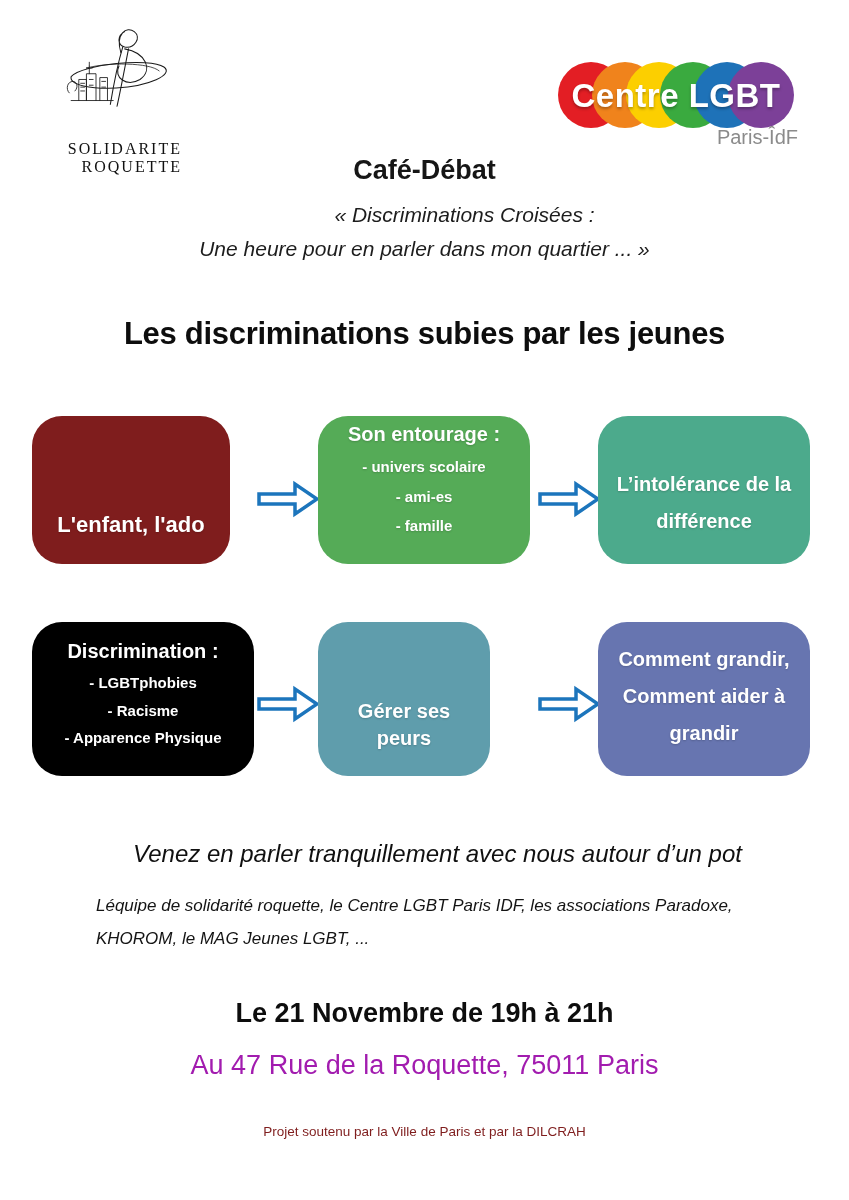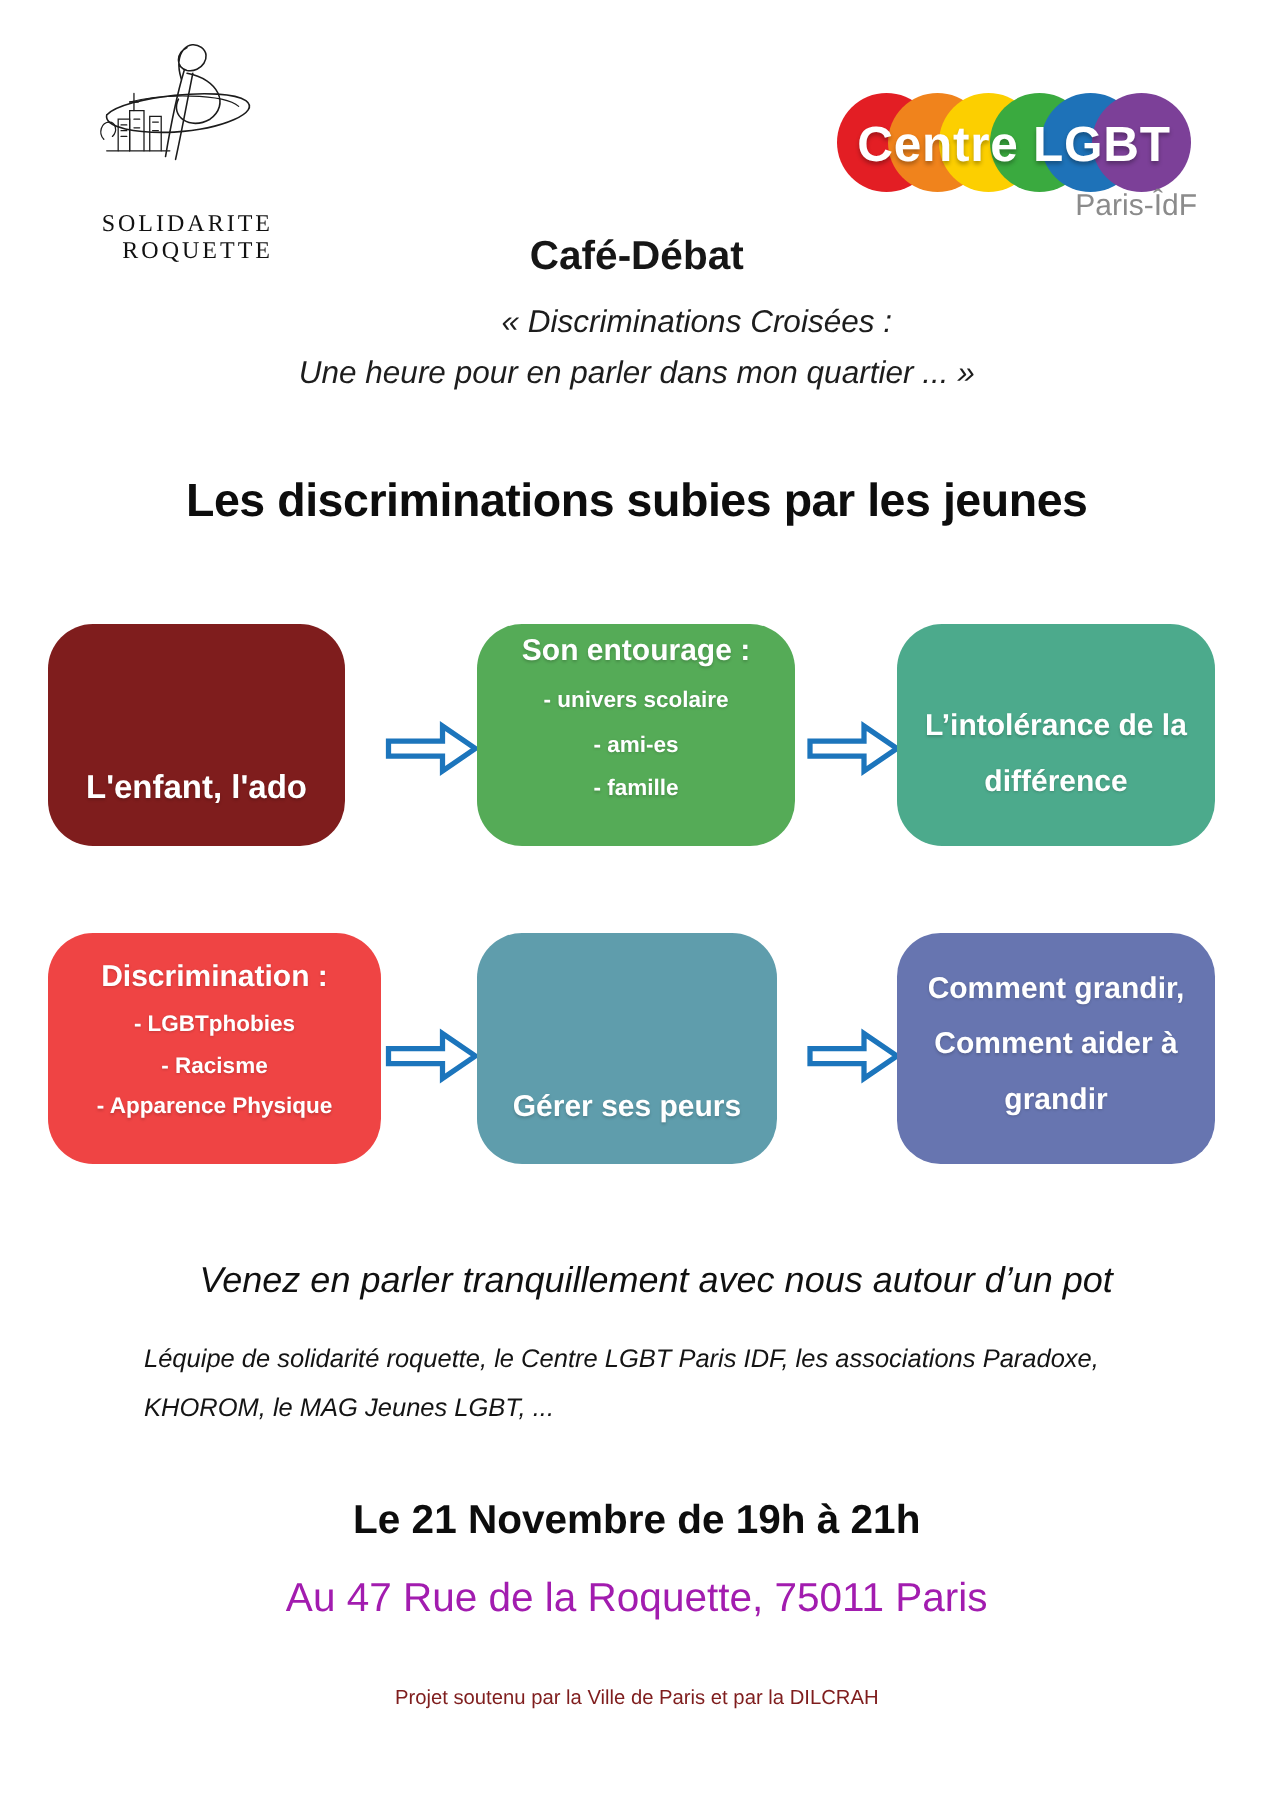--- a/index.html
+++ b/index.html
@@ -22,21 +22,21 @@
   .subtitle-2{position:absolute;left:0;top:237px;width:849px;text-align:center;font-size:21px;font-style:italic;color:#1d1d1d;}
   .heading{position:absolute;left:0;top:299px;width:849px;text-align:center;font-size:31px;font-weight:bold;letter-spacing:-0.3px;color:#0d0d0d;margin-top:17px;}
   
   .dbox{position:absolute;border-radius:30px;color:#ffffff;display:flex;flex-direction:column;
     justify-content:flex-end;align-items:center;text-align:center;box-sizing:border-box;padding:24px 14px;
     text-shadow:0 1px 2px rgba(0,0,0,0.18);}
   .b1{left:32px;top:416px;width:198px;height:148px;}
   .b2{left:318px;top:416px;width:212px;height:148px;}
   .b3{left:598px;top:416px;width:212px;height:148px;}
   .b4{left:32px;top:622px;width:222px;height:154px;}
-  .b5{left:318px;top:622px;width:200px;height:154px;}
+  .b5{left:318px;top:622px;width:172px;height:154px;}
   .b6{left:598px;top:622px;width:212px;height:154px;}
   .dbox-title{font-weight:bold;font-size:20px;line-height:1.35;}
   .b1 .dbox-title{font-size:22px;}
   .b3 .dbox-title,.b6 .dbox-title{line-height:1.85;}
   .dbox-item{font-weight:bold;font-size:15px;line-height:1.95;}
   .b4 .dbox-item{font-size:15px;line-height:1.85;}
   .b2 .dbox-title,.b4 .dbox-title{margin-bottom:4px;}
   .arrow{position:absolute;width:64px;height:40px;}
   .a1{left:256px;top:479px;}
   .a2{left:537px;top:479px;}
@@ -114,21 +114,21 @@
   </div>
 
   <svg class="arrow a2" viewBox="0 0 64 40" aria-hidden="true">
     <path d="M3 15 H39 V5 L61 20 L39 35 V25 H3 Z" fill="#ffffff" stroke="#1c75bc" stroke-width="3.5"></path>
   </svg>
 
   <div class="dbox b3" style="background-color: rgb(76, 170, 140);">
     <div class="dbox-title">L’intolérance de la différence</div>
   </div>
 
-  <div class="dbox b4" style="background-color: #ef4444;">
+  <div class="dbox b4" style="background-color: #000000;">
     <div class="dbox-title">Discrimination :</div>
     <div class="dbox-item">- LGBTphobies</div>
     <div class="dbox-item">- Racisme</div>
     <div class="dbox-item">- Apparence Physique</div>
   </div>
 
   <svg class="arrow a3" viewBox="0 0 64 40" aria-hidden="true">
     <path d="M3 15 H39 V5 L61 20 L39 35 V25 H3 Z" fill="#ffffff" stroke="#1c75bc" stroke-width="3.5"></path>
   </svg>
 

